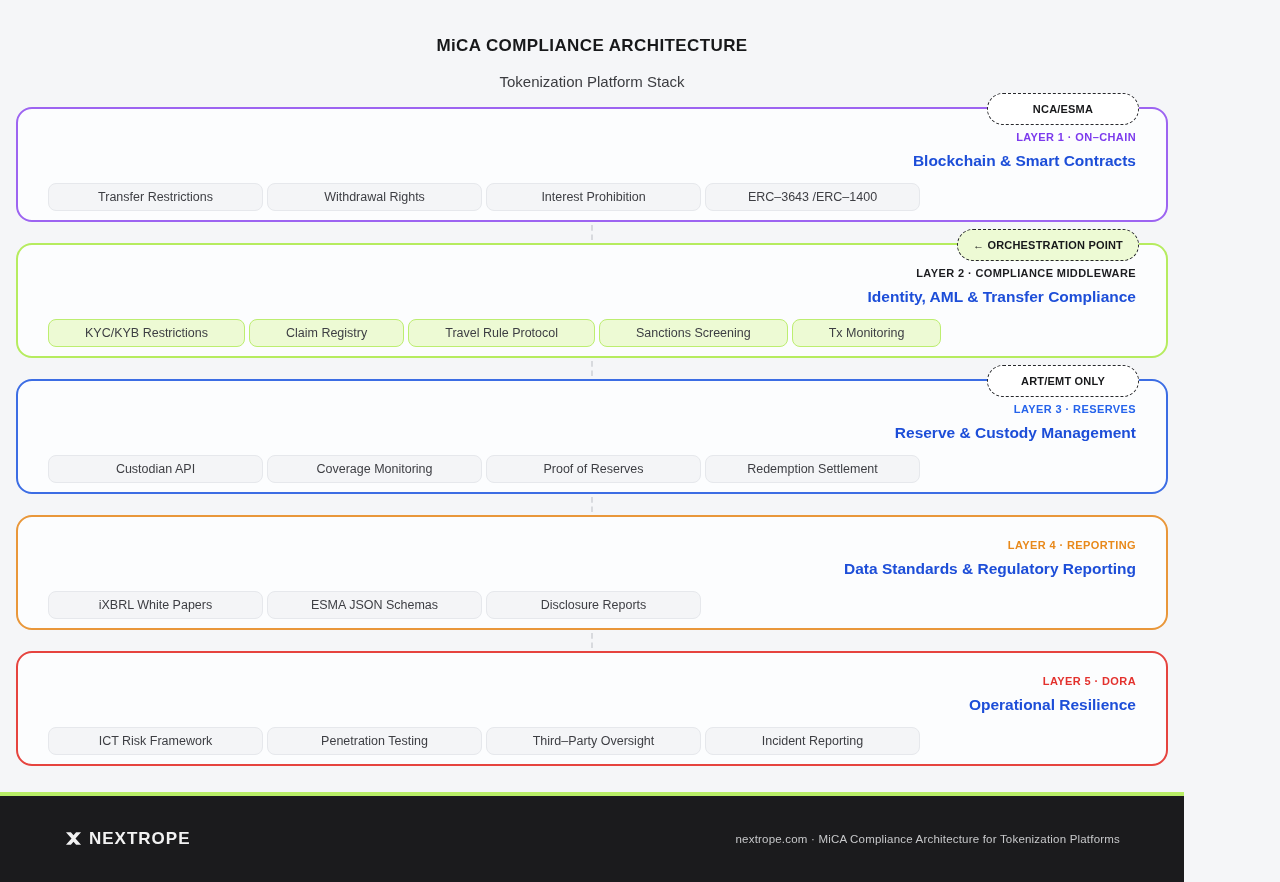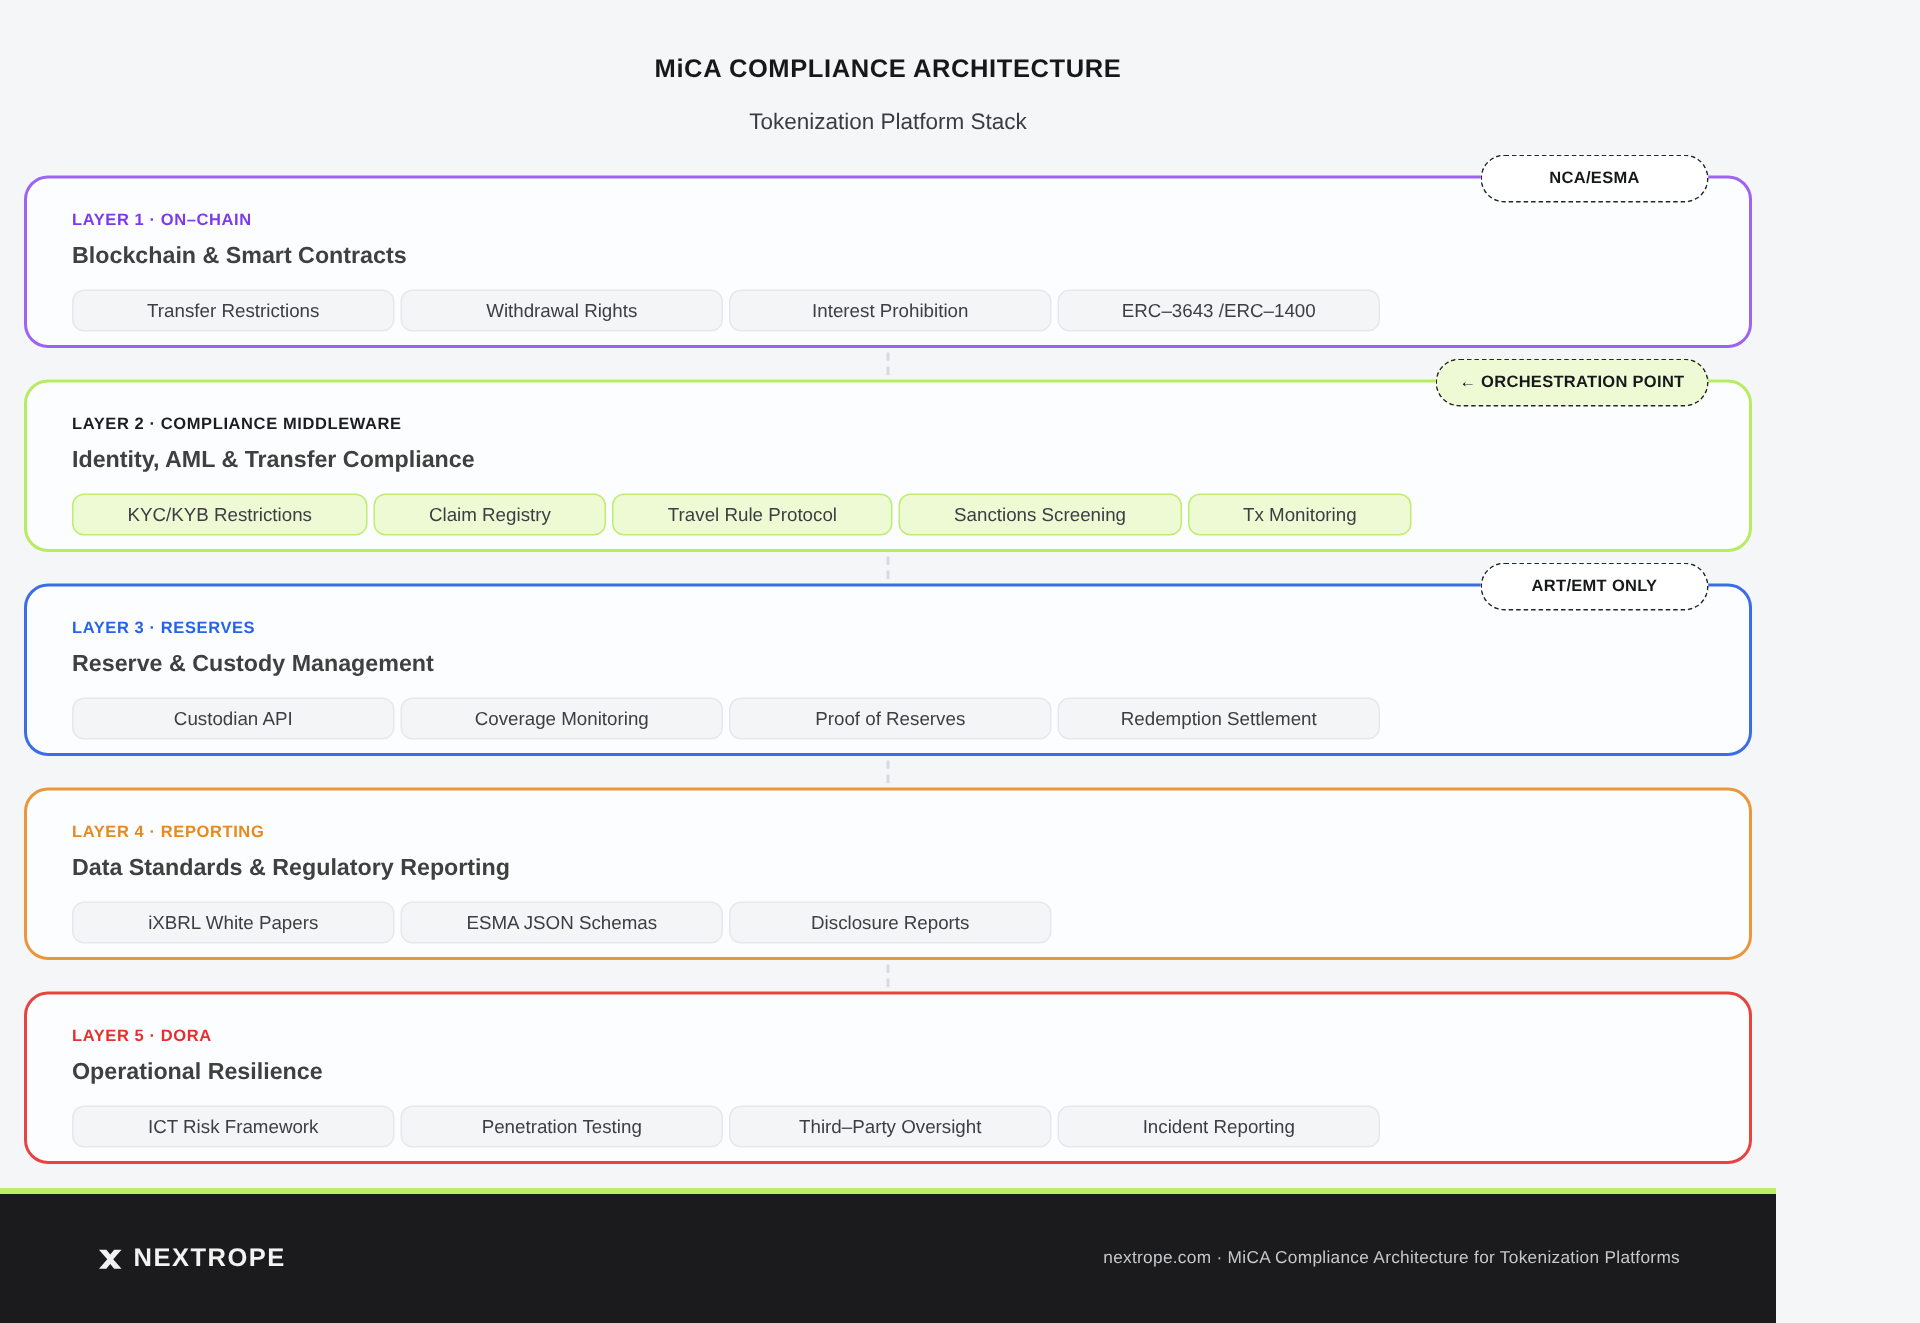--- a/index.html
+++ b/index.html
@@ -4,44 +4,44 @@
 <style>
   * { margin:0; padding:0; box-sizing:border-box; }
   html,body { width:1280px; height:882px; }
   body { font-family:"Liberation Sans", sans-serif; background:#f5f6f8; overflow:hidden; }
   .page { width:1184px; height:882px; display:flex; flex-direction:column; background:#f5f6f8; }
 
   .main { flex:1; }
   .title { text-align:center; padding-top:36px; font-size:17px; font-weight:bold; letter-spacing:.4px; color:#17181a; }
   .subtitle { text-align:center; margin-top:17px; font-size:15px; color:#3b3c40; }
 
-  .stack { width:1152px; margin:27px auto 0; }
+  .stack { width:1152px; margin:17px auto 0;text-align:right; }
 
   .card { position:relative; height:115px; border:2px solid var(--border,#ccc); border-radius:16px;
           background:#fcfdfe; padding:22px 30px 0; }
   .layer-label { font-size:11px; font-weight:bold; letter-spacing:.4px; color:var(--accent,#000); }
-  .layer-heading { font-size:15.5px; font-weight:bold; color:#404040; margin-top:9px; }
+  .layer-heading { font-size:15.5px; font-weight:bold; color:#1d4ed8; margin-top:9px; }
   .chip-row { margin-top:13px; display:flex; gap:4px; }
   .chip { height:28px; min-width:215px; padding:0 14px; border-radius:8px;
           background:var(--chip-bg,#f3f4f6); border:1px solid var(--chip-border,#e5e7ea);
           display:flex; align-items:center; justify-content:center;
           font-size:12.5px; color:#3d3e43; white-space:nowrap; }
   .card.lime .chip { min-width:0; padding:0 36px; }
 
   .badge { position:absolute; top:-16px; right:27px; height:32px; min-width:152px; padding:0 15px;
            display:flex; align-items:center; justify-content:center;
            background:var(--badge-bg,#ffffff); border:1.6px dashed #26272b; border-radius:999px;
            font-size:11px; font-weight:bold; letter-spacing:.2px; color:#17181a; white-space:nowrap; }
 
   .connector { width:0; height:15px; border-left:2px dashed #d8dade; margin:3px auto; }
 
   .strip { height:4px; background:#b9ee66; }
   .footer { height:86px; background:#1b1b1d; display:flex; align-items:center;
             justify-content:space-between; padding:0 64px; }
-  .brand { display:flex; align-items:center; gap:6px; }
+  .brand { display:flex; align-items:flex-start; gap:6px; }
   .brand-name { font-size:17px; font-weight:800; letter-spacing:1px; color:#f2f2f2; }
   .caption { font-size:11.5px; color:#c7c8ca; letter-spacing:.2px; }
 </style>
 </head>
 <body>
 
 <div class="page">
   <div class="main">
 
     <div class="title">MiCA COMPLIANCE ARCHITECTURE</div>

